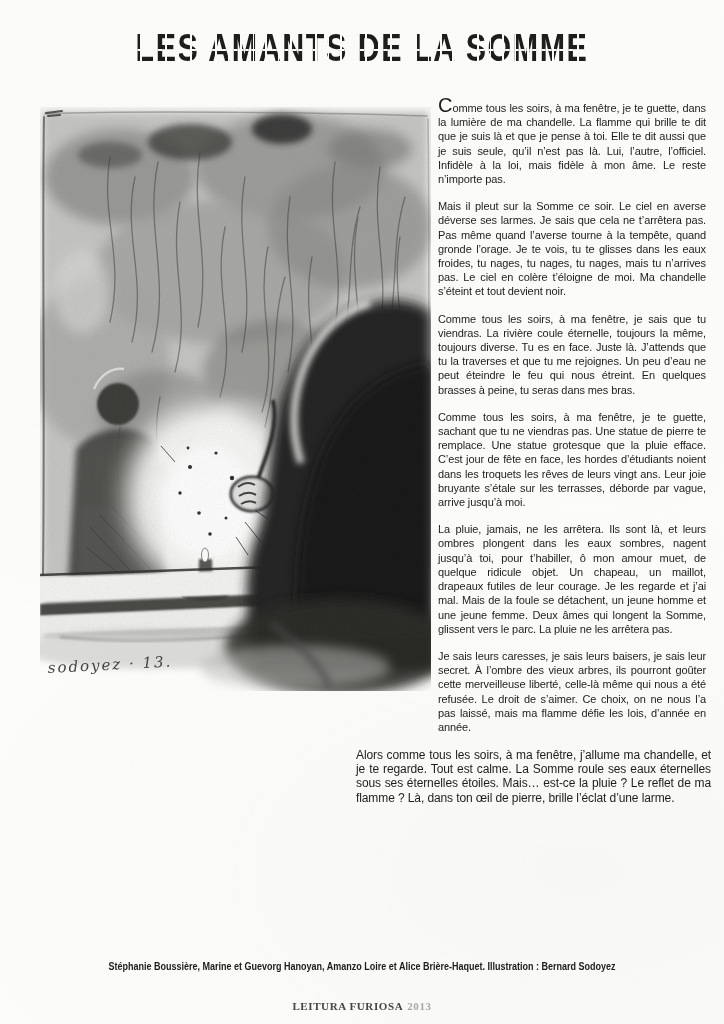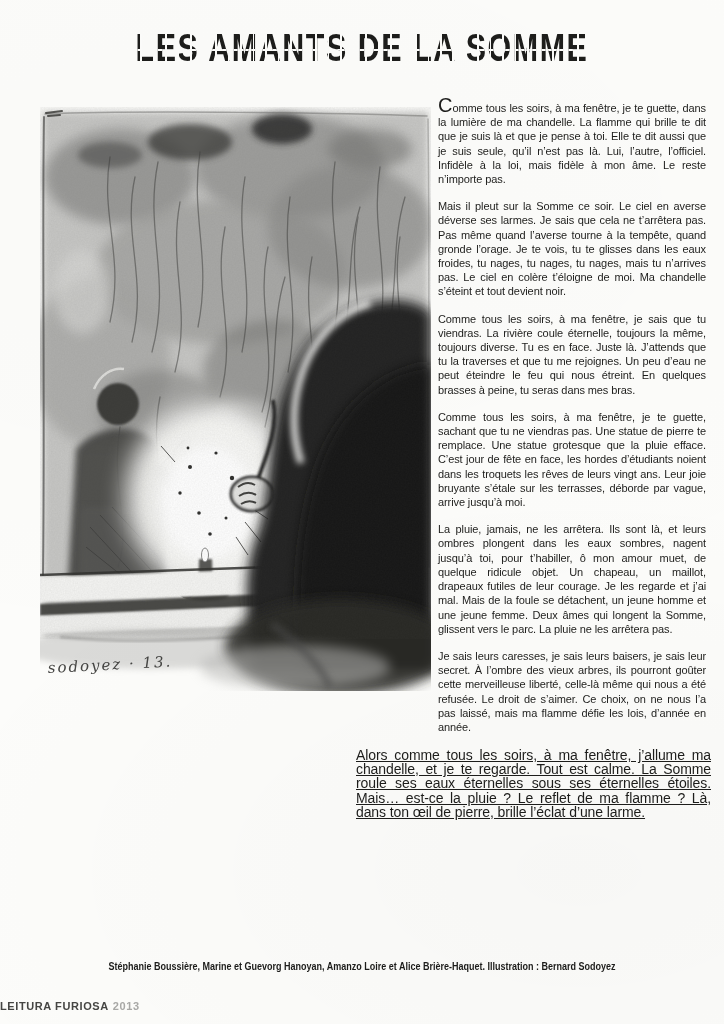--- a/index.html
+++ b/index.html
@@ -45,34 +45,34 @@
     font-size:11px;line-height:14.2px;
     text-align:justify;letter-spacing:-0.1px;
     hyphens:auto;-webkit-hyphens:auto;
   }
   .column p{margin:0 0 13px 0;}
   .column p.lead::first-letter{
     font-size:20px;line-height:10px;font-weight:normal;letter-spacing:0;
   }
   .closing{
     position:absolute;left:356px;top:748px;width:355px;margin:0;
-    font-size:14px;line-height:14.2px;
+    font-size:12px;line-height:14.2px;
     text-align:justify;letter-spacing:-0.1px;
-    hyphens:auto;text-decoration:underline;-webkit-hyphens:auto;
+    hyphens:auto;-webkit-hyphens:auto;
   }
   .credits{
     position:absolute;top:961px;left:0;width:724px;margin:0;
     text-align:center;font-weight:bold;font-size:10px;letter-spacing:0;
     transform:scaleX(.9);transform-origin:50% 50%;
     white-space:nowrap;color:#1c1c1a;
   }
   .footer{
     position:absolute;top:1000px;left:0;width:724px;
-    font-weight:bold;font-size:11px;
-    letter-spacing:.6px;color:#454543;
+    text-align:center;font-weight:bold;font-size:11px;
+    letter-spacing:.6px;color:#454543;font-family:Liberation Serif, serif;
   }
   .footer .year{color:#a8a8a6;margin-left:4px;}
 </style>
 </head>
 <body>
 
 <div class="page">
 
   <h1 class="title">LES AMANTS DE LA SOMME</h1>
 

